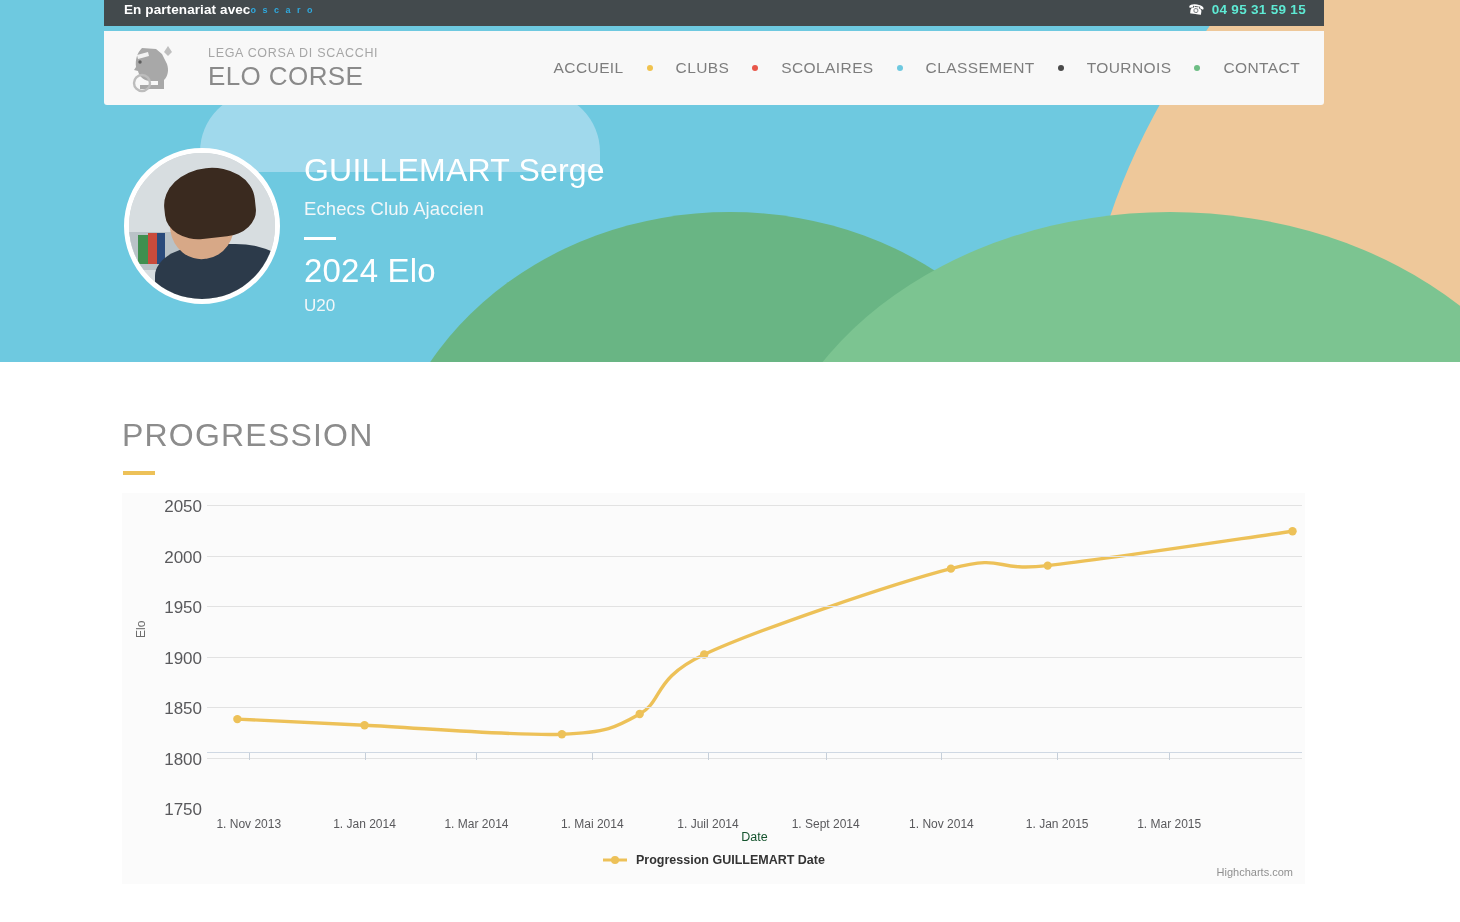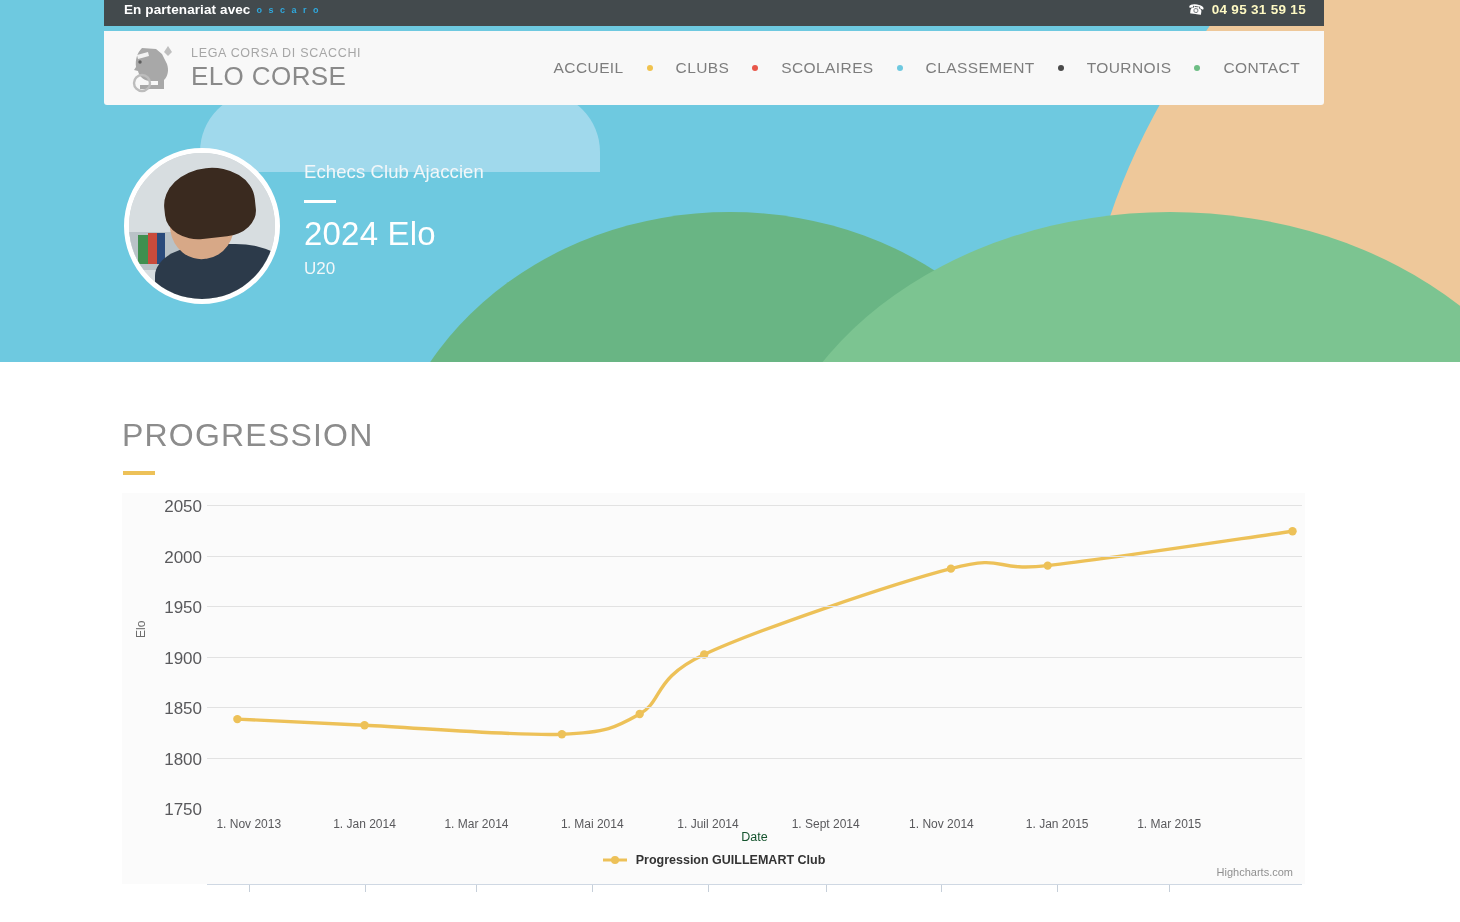--- a/index.html
+++ b/index.html
@@ -51,35 +51,35 @@
   
   .topbar {
     position: absolute;
     left: 104px; top: -8px;
     width: 1220px; height: 34px;
     background: #434a4d;
     display: flex; align-items: center;
     padding: 0 18px 0 20px;
     z-index: 5;
   }
-  .topbar-left { display: flex; align-items: center; gap: 6px; }
+  .topbar-left { display: flex; align-items: center; }
   .partner-text {
     color: #fff; font-size: 13.5px; font-weight: bold;
     letter-spacing: .1px;
   }
   .oscaro {
     font-size: 9px; color: #2fa8dd; letter-spacing: 2px;
     position: relative; top: 1px; font-weight: bold;
   }
   .topbar-right {
     margin-left: auto; display: flex; align-items: center; gap: 8px;
   }
   .phone-icon { color: #fff; font-size: 13px; transform: rotate(8deg); }
   .phone-num {
-    color: #fef9c3; font-size: 13.5px; font-weight: bold; letter-spacing: .3px;
+    color: #5eead4; font-size: 13.5px; font-weight: bold; letter-spacing: .3px;
   }
 
   
   .gradbar {
     position: absolute; left: 104px; top: 26px;
     width: 1220px; height: 5px; z-index: 6;
     background: linear-gradient(to right,
       #4ec3d9 0%, #5ec4b6 7%, #6dbd84 14%, #9cc濁65 20%,
       #c9c565 24%, #e8c45c 31%, #efa94f 40%, #e8704a 47%,
       #d95a4a 52%, #a0868a 58%, #7f93a8 62%, #62b4d8 68%,
@@ -89,21 +89,21 @@
   
   .navbar {
     position: absolute; left: 104px; top: 31px;
     width: 1220px; height: 74px;
     background: #f8f8f8;
     display: flex; align-items: center;
     padding: 0 20px 0 24px;
     z-index: 6;
     border-radius: 0 0 3px 3px;
   }
-  .brand { display: flex; align-items: center; gap: 11px; }
+  .brand { display: flex; align-items: center; gap: 28px; }
   .brand-mark { width: 52px; height: 52px; }
   .brand-txt { display: flex; flex-direction: column; line-height: 1; }
   .brand-top {
     font-size: 12.5px; color: #a6a6a6; letter-spacing: .7px;
     margin-bottom: 3px;
   }
   .brand-main {
     font-size: 26px; color: #8a8a8a; letter-spacing: .4px; font-weight: 400;
   }
   .nav-items {
@@ -202,21 +202,21 @@
   }
   .y-tick {
     position: absolute; right: 0; width: 60px;
     text-align: right; font-size: 17px; color: #59595c;
   }
   .y-ticks { position: absolute; left: 20px; top: 0; width: 60px; height: 100%; }
 
   .plot {
     position: absolute;
     left: 85px; top: 12px;
-    width: 1095px; height: 380px;
+    width: 1095px; height: 248px;
   }
   .grid-line {
     position: absolute; left: 0; width: 100%; height: 1px;
     background: #e2e2e2;
   }
   .axis-line {
     position: absolute; left: 0; bottom: 0; width: 100%; height: 1px;
     background: #cfd8e3;
   }
   .x-tickmark {
@@ -310,20 +310,21 @@
     <div class="av-shelf"></div>
     <div class="av-book1"></div>
     <div class="av-book2"></div>
     <div class="av-book3"></div>
     <div class="av-desk"></div>
     <div class="av-body"></div>
     <div class="av-face"></div>
     <div class="av-hair"></div>
   </div>
   <div class="profile-info">
+    <div class="p-name">GUILLEMART Serge</div>
     <div class="p-club">Echecs Club Ajaccien</div>
     <div class="p-rule"></div>
     <div class="p-elo">2024 Elo</div>
     <div class="p-cat">U20</div>
   </div>
 </div>
 
 <div class="main">
   <div class="sec-title">PROGRESSION</div>
   <div class="sec-rule"></div>
@@ -380,19 +381,19 @@
           <div class="x-tick-label" style="left: 962.158px;">1. Mar 2015</div>
         </div>
 
       <div class="x-title" style="left:85px;width:1095px;">Date</div>
 
       <div class="legend">
         <svg width="26" height="12" class="legend-symbol">
           <line x1="1" y1="6" x2="25" y2="6" stroke="#edc158" stroke-width="3"></line>
           <circle cx="13" cy="6" r="4" fill="#edc158"></circle>
         </svg>
-        <span class="legend-text">Progression GUILLEMART Club</span>
+        <span class="legend-text">Progression GUILLEMART Date</span>
       </div>
 
       <div class="credit">Highcharts.com</div>
     </div>
   </div>
 </div>
 
 </body></html>

